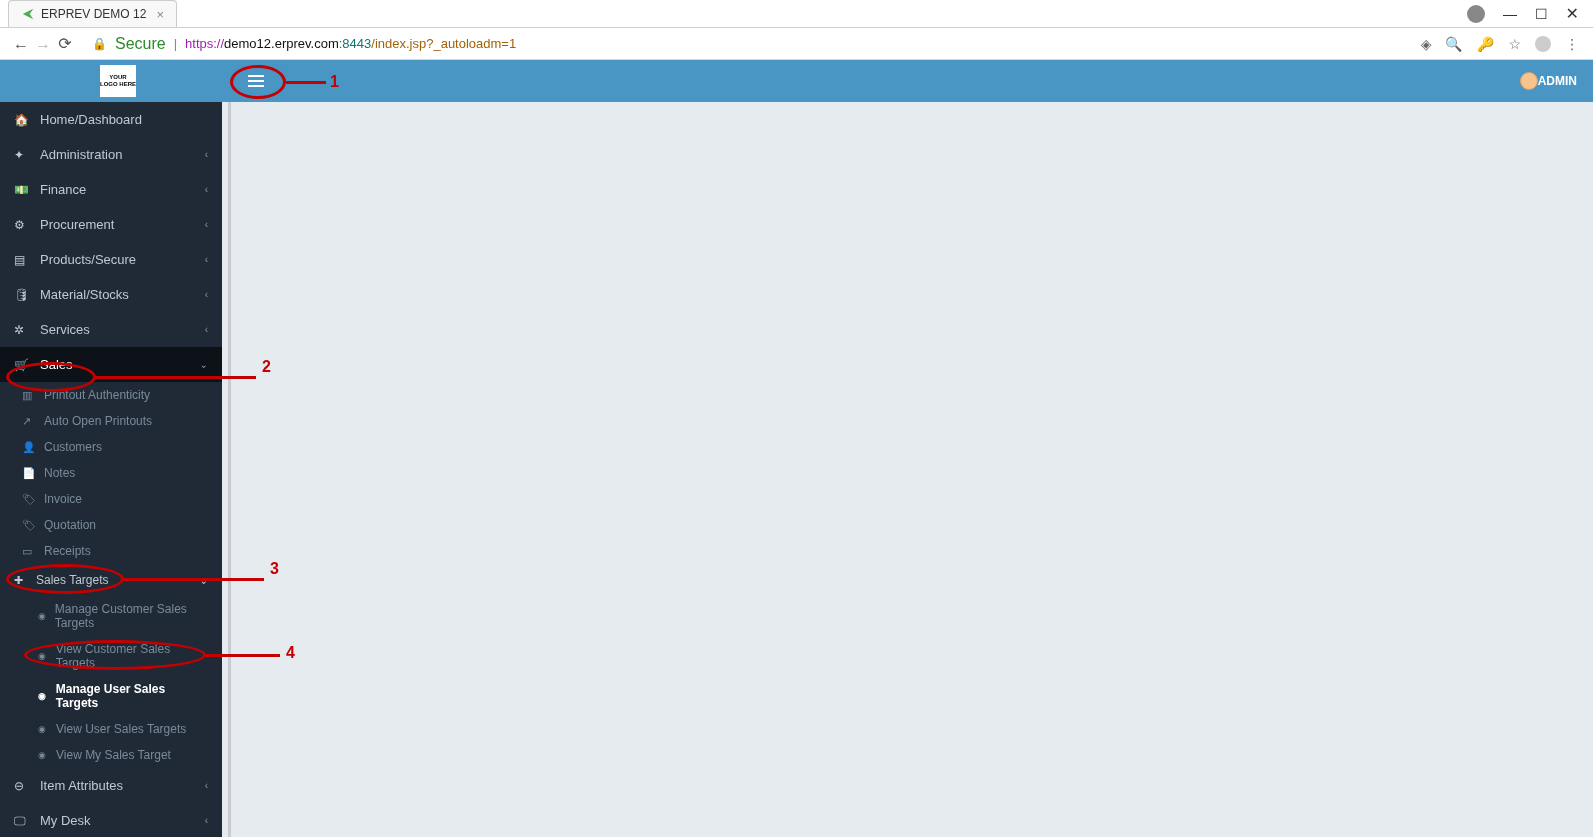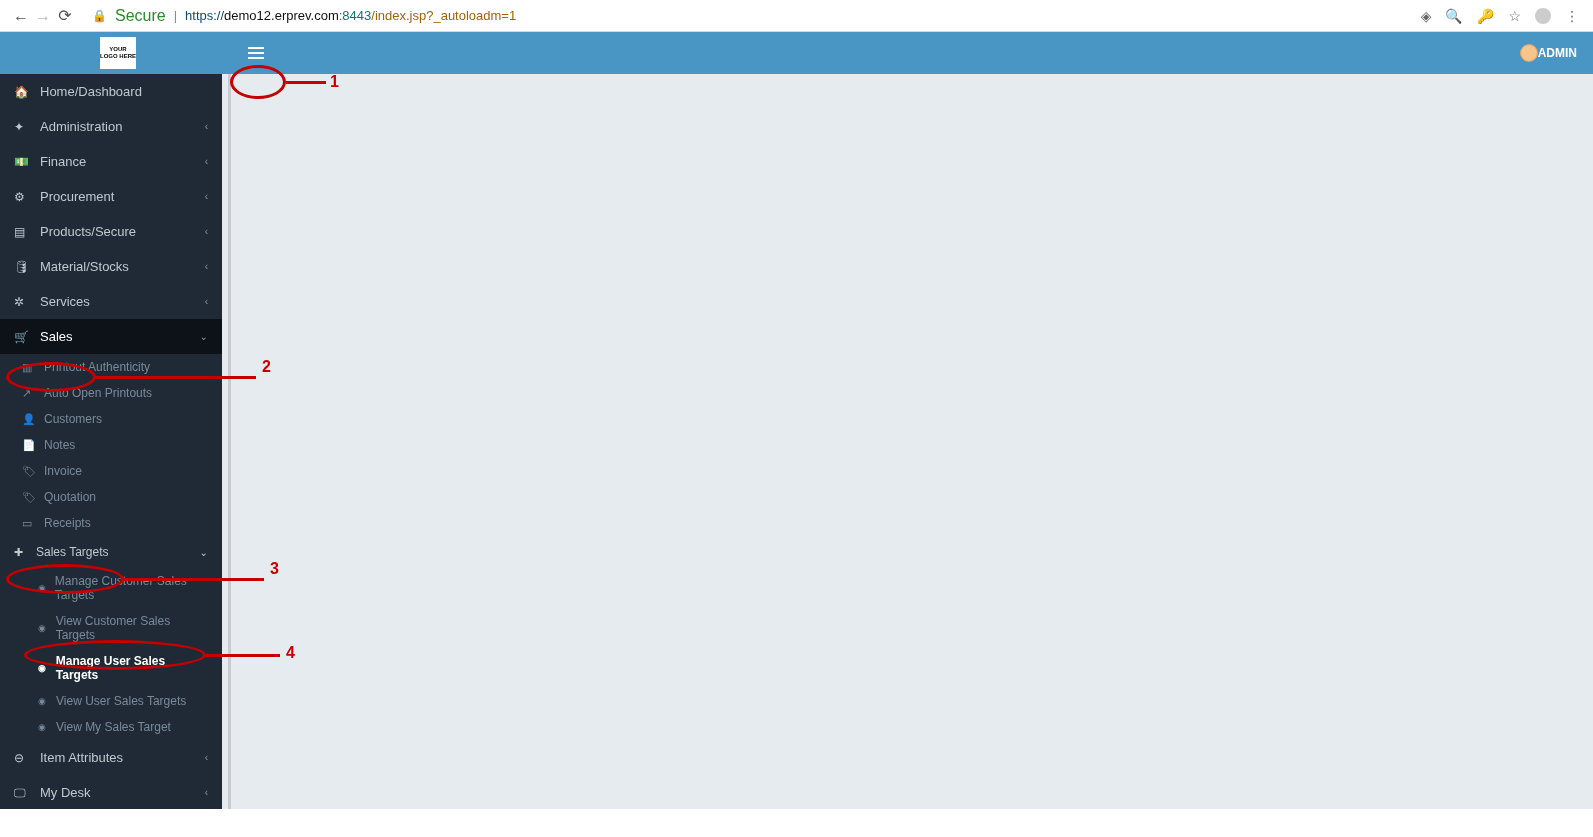--- a/index.html
+++ b/index.html
@@ -55,30 +55,45 @@
 
 
 .anno-circle { position:absolute; border:3px solid #c40000; border-radius:50%; pointer-events:none; z-index:50;}
 .anno-line { position:absolute; height:3px; background:#c40000; pointer-events:none; z-index:49;}
 .anno-num { position:absolute; color:#c40000; font-weight:bold; font-size:16px; z-index:51;}
 </style>
 </head>
 <body>
 
 <div class="browser-chrome">
+  <div class="tab-row">
+    <div class="tab">
+      <svg class="tab-favicon" viewBox="0 0 24 24">
+          <path fill="currentColor" d="M3 12l18-9-6 9 6 9z"></path>
+        </svg>
+      <span>ERPREV DEMO 12</span>
+      <span style="color:#888;font-size:13px;margin-left:4px;">×</span>
+    </div>
+    <div class="window-controls">
+      <span class="user-circle"></span>
+      <span>—</span>
+      <span>☐</span>
+      <span style="font-size:16px;">✕</span>
+    </div>
+  </div>
   <div class="nav-row">
     <div class="nav-btn">←</div>
     <div class="nav-btn" style="color:#bbb;">→</div>
     <div class="nav-btn">⟳</div>
     <div class="url-bar">
       <span class="secure-lock">🔒</span>
       <span class="secure-text">Secure</span>
       <span class="url-sep">|</span>
       <span>
-        <span style="color:#0c4a6e;">https://</span><span style="color:#111;">demo12.erprev.com</span><span style="color:#0f766e;">:8443</span><span style="color:#a16207;">/index.jsp?_autoloadm=1</span>
+        <span style="color:#a21caf;">https://</span><span style="color:#111;">demo12.erprev.com</span><span style="color:#0f766e;">:8443</span><span style="color:#a16207;">/index.jsp?_autoloadm=1</span>
       </span>
     </div>
     <div class="nav-icons-right">
       <span>◈</span>
       <span>🔍</span>
       <span>🔑</span>
       <span>☆</span>
       <span class="globe"></span>
       <span>⋮</span>
     </div>

